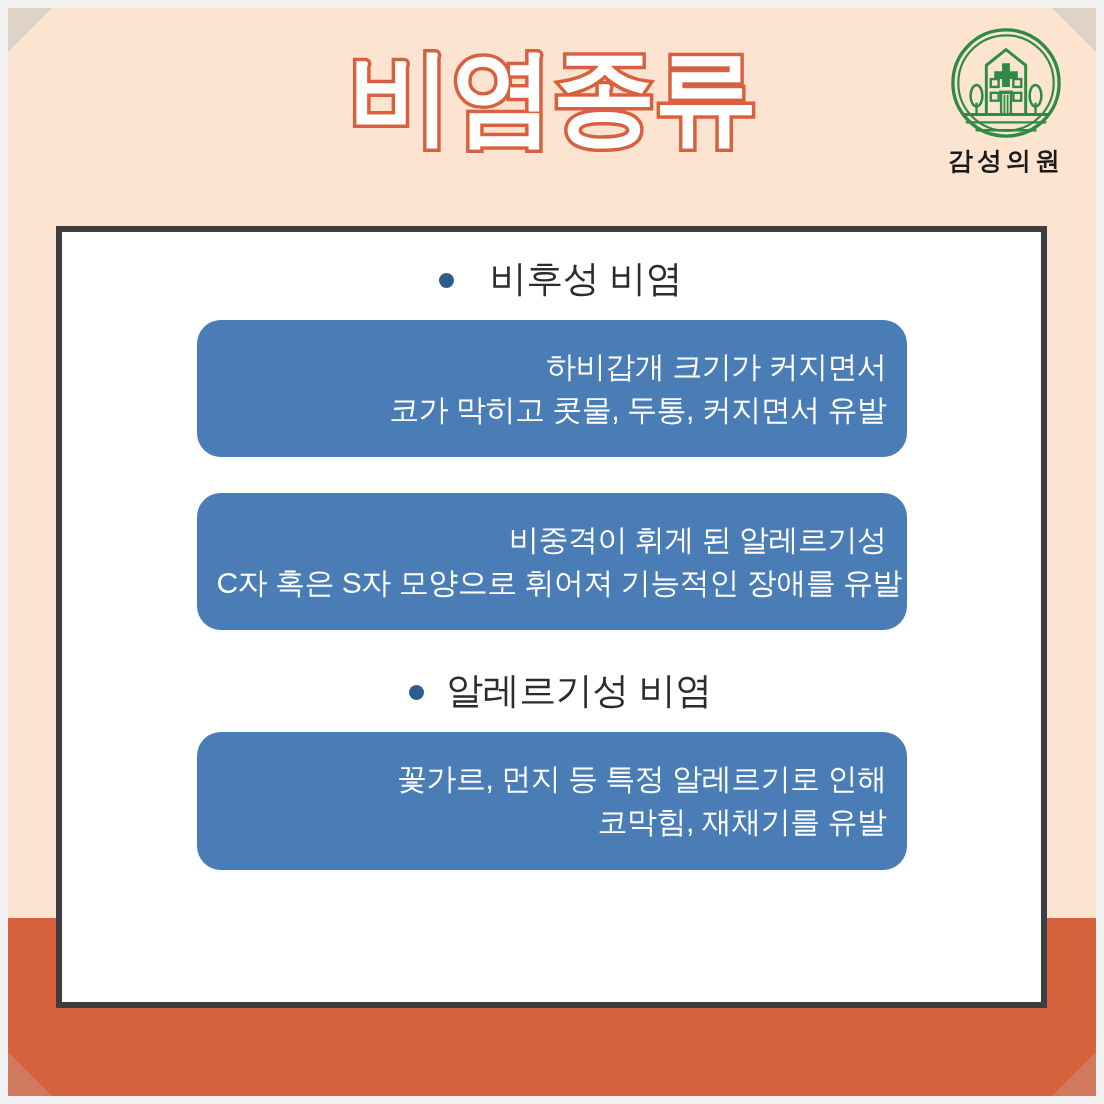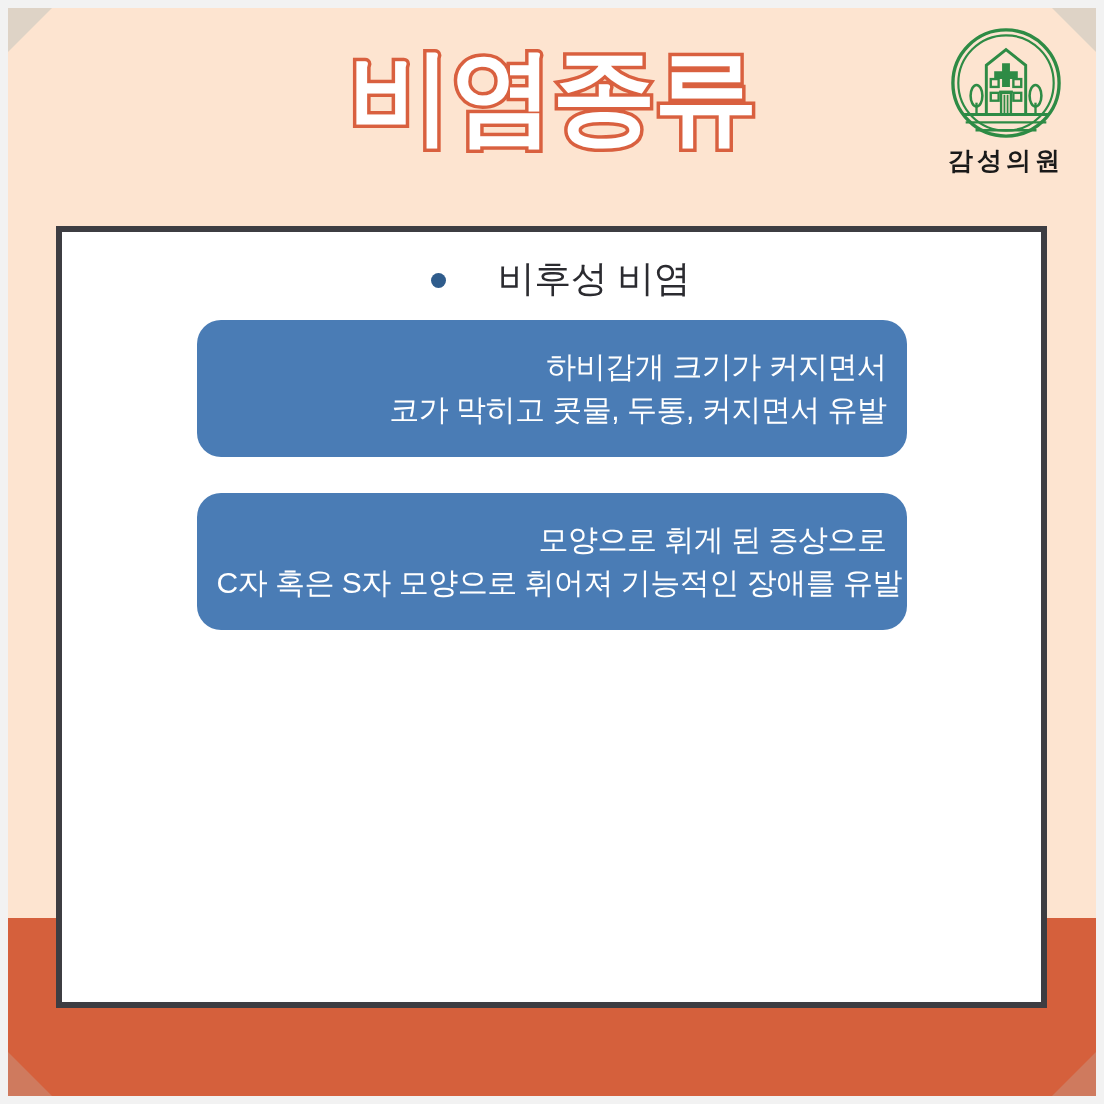--- a/index.html
+++ b/index.html
@@ -153,21 +153,21 @@
   .section {
     position: relative;
     margin-bottom: 36px;
   }
   .section:last-child { margin-bottom: 0; }
 
   .section-heading {
     display: flex;
     align-items: center;
     justify-content: center;
-    gap: 14px;
+    gap: 6px;
     margin-bottom: 16px;
     padding-left: 18px;
   }
   .bullet-dot {
     width: 15px;
     height: 15px;
     border-radius: 50%;
     background: #2f5c8c;
     flex: 0 0 auto;
     position: relative;
@@ -281,22 +281,33 @@
           <span class="section-heading-text">비후성 비염</span>
         </div>
         <div class="info-box">
           <span class="info-line">하비갑개 크기가 커지면서</span>
           <span class="info-line">코가 막히고 콧물, 두통, 커지면서 유발</span>
         </div>
       </div>
 
       <div class="section section-2">
         <div class="info-box">
-          <span class="info-line">모양으로 휘게 된 증상으로</span>
+          <span class="info-line">비중격이 휘게 된 알레르기성</span>
           <span class="info-line">C자 혹은 S자 모양으로 휘어져 기능적인 장애를 유발</span>
         </div>
       </div>
 
+      <div class="section section-3">
+        <div class="section-heading">
+          <span class="bullet-dot"></span>
+          <span class="heading-gap"></span>
+          <span class="section-heading-text">알레르기성 비염</span>
+        </div>
+        <div class="info-box">
+          <span class="info-line">꽃가르, 먼지 등 특정 알레르기로 인해</span>
+          <span class="info-line">코막힘, 재채기를 유발</span>
+        </div>
+      </div>
 
     </div>
   </div>
 
 </div>
 
 </body></html>

